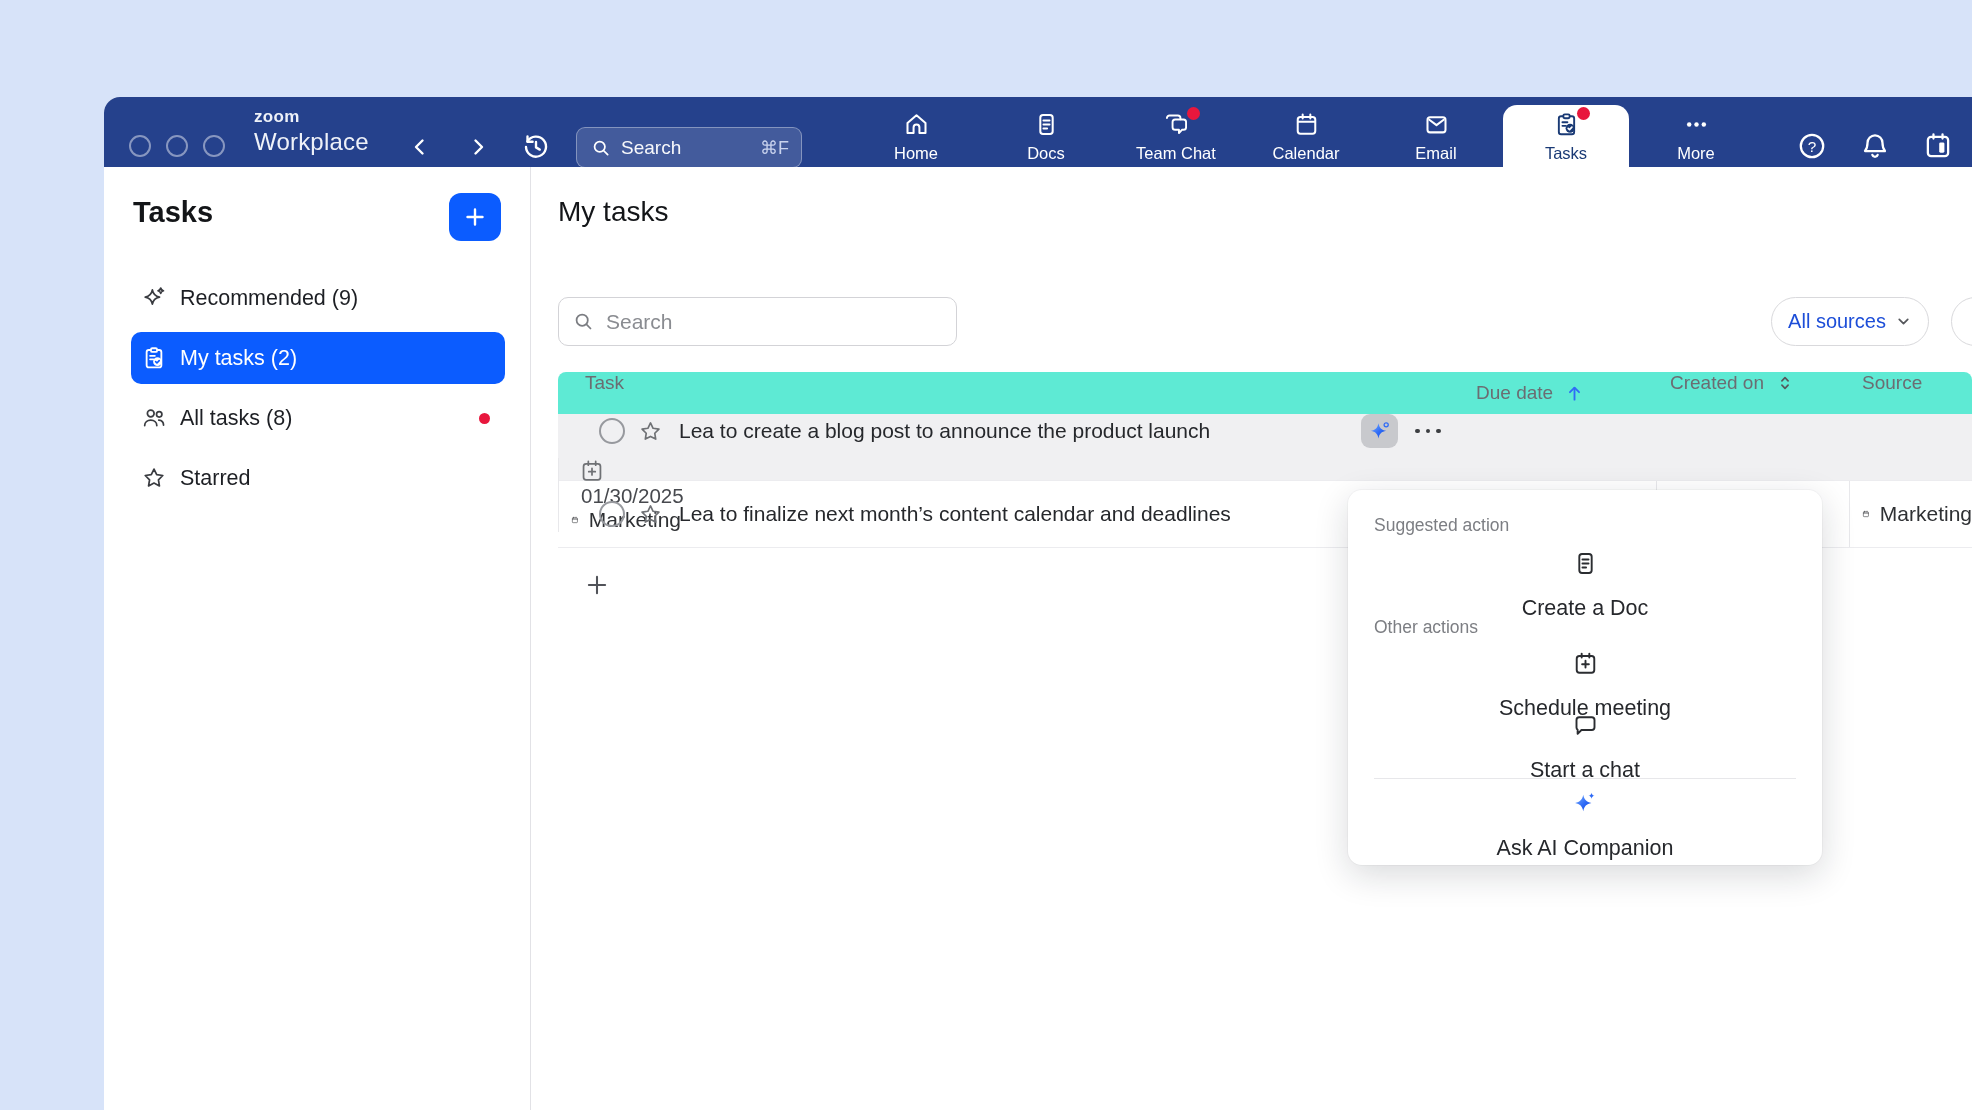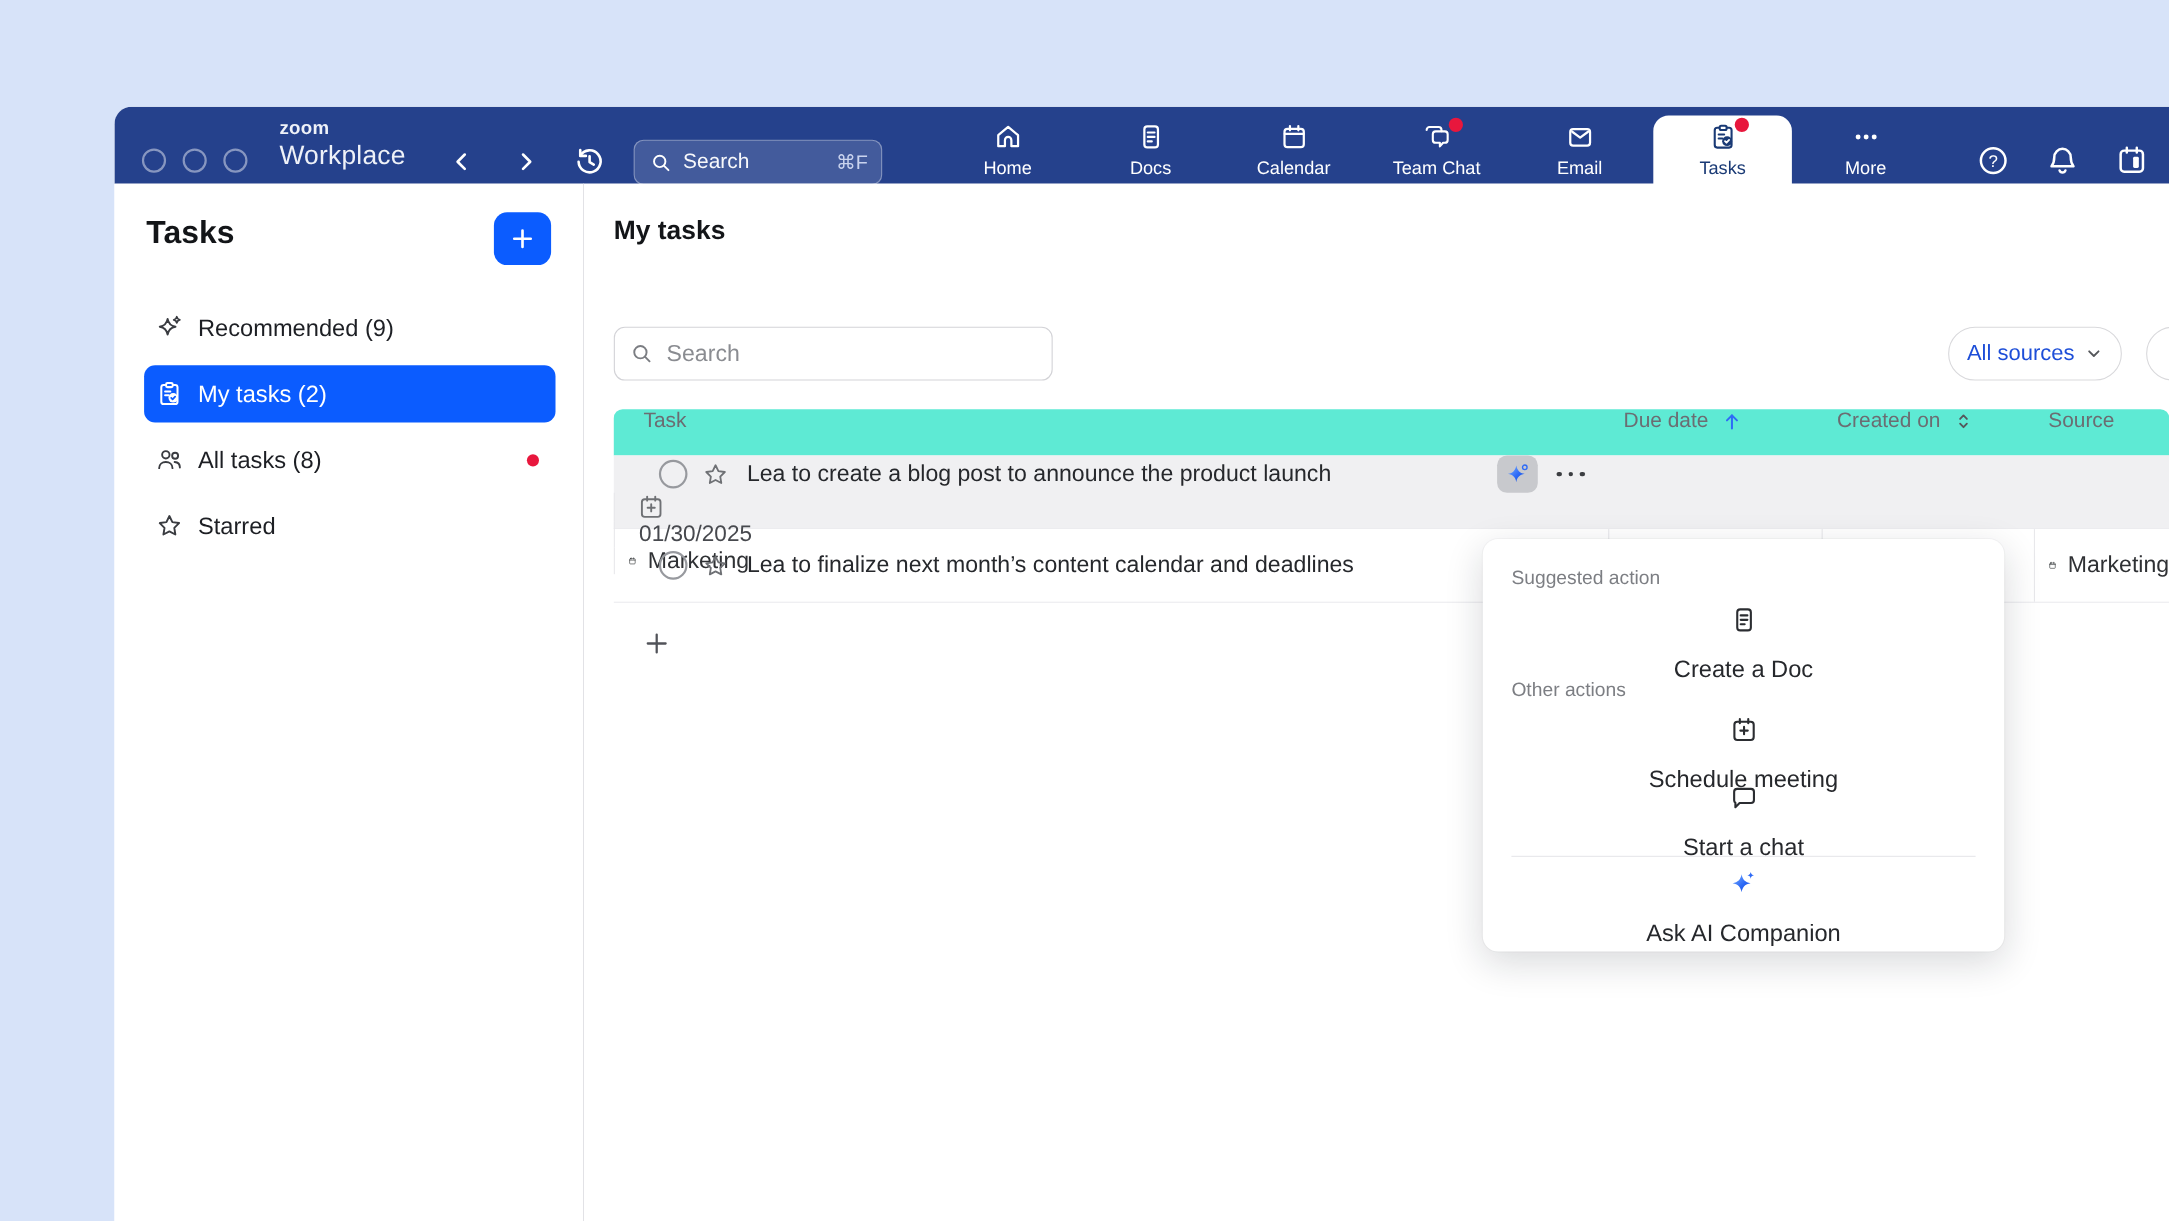--- a/index.html
+++ b/index.html
@@ -71,21 +71,21 @@
   .sb-item {
     height:52px; margin-bottom:8px; border-radius:10px; display:flex; align-items:center;
     padding:0 0 0 10px; gap:13px; font-size:21.5px; color:#1d1f24; cursor:pointer;
   }
   .sb-item .ic { color:#3a3c41; flex:none; }
   .sb-item.selected { background:#0b5cff; color:#fff; }
   .sb-item.selected .ic { color:#fff; }
   .sb-dot { width:11px; height:11px; border-radius:50%; background:#e8173d; margin-left:auto; margin-right:15px; }
 
   
-  .main-title { position:absolute; left:27px; top:29px; font-size:24px; font-weight:700; color:#131518; }
+  .main-title { position:absolute; left:27px; top:29px; font-size:28px; font-weight:400; color:#131518; }
   .search-box {
     position:absolute; left:27px; top:130px; width:399px; height:49px;
     border:1.5px solid #d3d3d7; border-radius:10px; background:#fff;
     display:flex; align-items:center; padding:0 14px; color:#7b7d82;
   }
   .search-box input {
     border:none; outline:none; flex:1; margin-left:12px; font-size:21px;
     font-family:inherit; color:#26282c; background:transparent;
   }
   .search-box input::placeholder { color:#8a8c91; }
@@ -102,21 +102,21 @@
 
   
   .task-table { position:absolute; left:27px; top:205px; width:1414px; }
   .t-head {
     display:flex; height:42px; background:#5eead4; border-radius:8px 8px 0 0;
     align-items:flex-start; font-size:19px; color:#6b6d72;
   }
   .t-row { display:flex; height:67px; align-items:stretch; border-bottom:1px solid #ececef; background:#fff; }
   .t-row.hl { background:#f0f0f2;flex-direction:column; }
   .col-task { width:904px; flex:none; display:flex; align-items:center; }
-  .col-due { width:194px; flex:none; display:flex; align-items:center; }
+  .col-due { width:194px; flex:none; display:flex; align-items:center;margin-top:10px; }
   .col-created { width:193px; flex:none; display:flex; align-items:center; }
   .col-source { width:123px; flex:none; display:flex; align-items:center; overflow:visible; }
   .t-head .col-task { padding-left:27px; }
   .t-head .col-due, .t-head .col-created { padding-left:14px; gap:11px; cursor:pointer; }
   .t-head .col-source { padding-left:13px; cursor:pointer; }
   .t-row .col-due, .t-row .col-created, .t-row .col-source { border-left:1px solid #e8e8eb; }
   .t-row .col-task { padding-left:41px; gap:0; }
   .chk {
     width:26px; height:26px; border-radius:50%; border:2px solid #97999e; background:transparent;
     flex:none; cursor:pointer;
@@ -220,33 +220,33 @@
         <span class="lbl">Home</span>
       </div>
       <div class="nav-item">
         <svg width="27" height="27" viewBox="0 0 24 24" fill="none" stroke="currentColor" stroke-width="1.8" stroke-linecap="round" stroke-linejoin="round">
             <rect x="6.5" y="3.5" width="11" height="17" rx="2.4"></rect>
             <path d="M9.3 8.4 h5.4 M9.3 12 h5.4 M9.3 15.6 h3.2"></path>
           </svg>
         <span class="lbl">Docs</span>
       </div>
       <div class="nav-item">
+        <svg width="27" height="27" viewBox="0 0 24 24" fill="none" stroke="currentColor" stroke-width="1.7" stroke-linecap="round" stroke-linejoin="round">
+          <path d="M3.5 6.3 a2.3 2.3 0 0 1 2.3 -2.3 h7.4 a2.3 2.3 0 0 1 2.3 2.3 v1"></path>
+          <path d="M8.5 9.8 a2.3 2.3 0 0 1 2.3 -2.3 h7.4 a2.3 2.3 0 0 1 2.3 2.3 v4.6 a2.3 2.3 0 0 1 -2.3 2.3 h-1.4 l-2.6 2.9 v-2.9 h-3.4 a2.3 2.3 0 0 1 -2.3 -2.3 z"></path>
+        </svg>
+        <span class="dot"></span>
+        <span class="lbl">Team Chat</span>
+      </div>
+      <div class="nav-item">
         <svg width="27" height="27" viewBox="0 0 24 24" fill="none" stroke="currentColor" stroke-width="1.8" stroke-linecap="round" stroke-linejoin="round">
             <rect x="4.2" y="5.4" width="15.6" height="14.8" rx="2.4"></rect>
             <path d="M8.6 3.2 v3.4 M15.4 3.2 v3.4 M4.4 9.6 h15.2"></path>
           </svg>
         <span class="lbl">Calendar</span>
-      </div>
-      <div class="nav-item">
-        <svg width="27" height="27" viewBox="0 0 24 24" fill="none" stroke="currentColor" stroke-width="1.7" stroke-linecap="round" stroke-linejoin="round">
-          <path d="M3.5 6.3 a2.3 2.3 0 0 1 2.3 -2.3 h7.4 a2.3 2.3 0 0 1 2.3 2.3 v1"></path>
-          <path d="M8.5 9.8 a2.3 2.3 0 0 1 2.3 -2.3 h7.4 a2.3 2.3 0 0 1 2.3 2.3 v4.6 a2.3 2.3 0 0 1 -2.3 2.3 h-1.4 l-2.6 2.9 v-2.9 h-3.4 a2.3 2.3 0 0 1 -2.3 -2.3 z"></path>
-        </svg>
-        <span class="dot"></span>
-        <span class="lbl">Team Chat</span>
       </div>
       <div class="nav-item">
         <svg width="27" height="27" viewBox="0 0 24 24" fill="none" stroke="currentColor" stroke-width="1.8" stroke-linecap="round" stroke-linejoin="round">
             <rect x="4" y="5.6" width="16" height="13.4" rx="2.3"></rect>
             <path d="M5.6 7.8 L12 12.6 L18.4 7.8"></path>
           </svg>
         <span class="lbl">Email</span>
       </div>
       <div class="nav-item active">
         <span class="tab-bg"></span>

